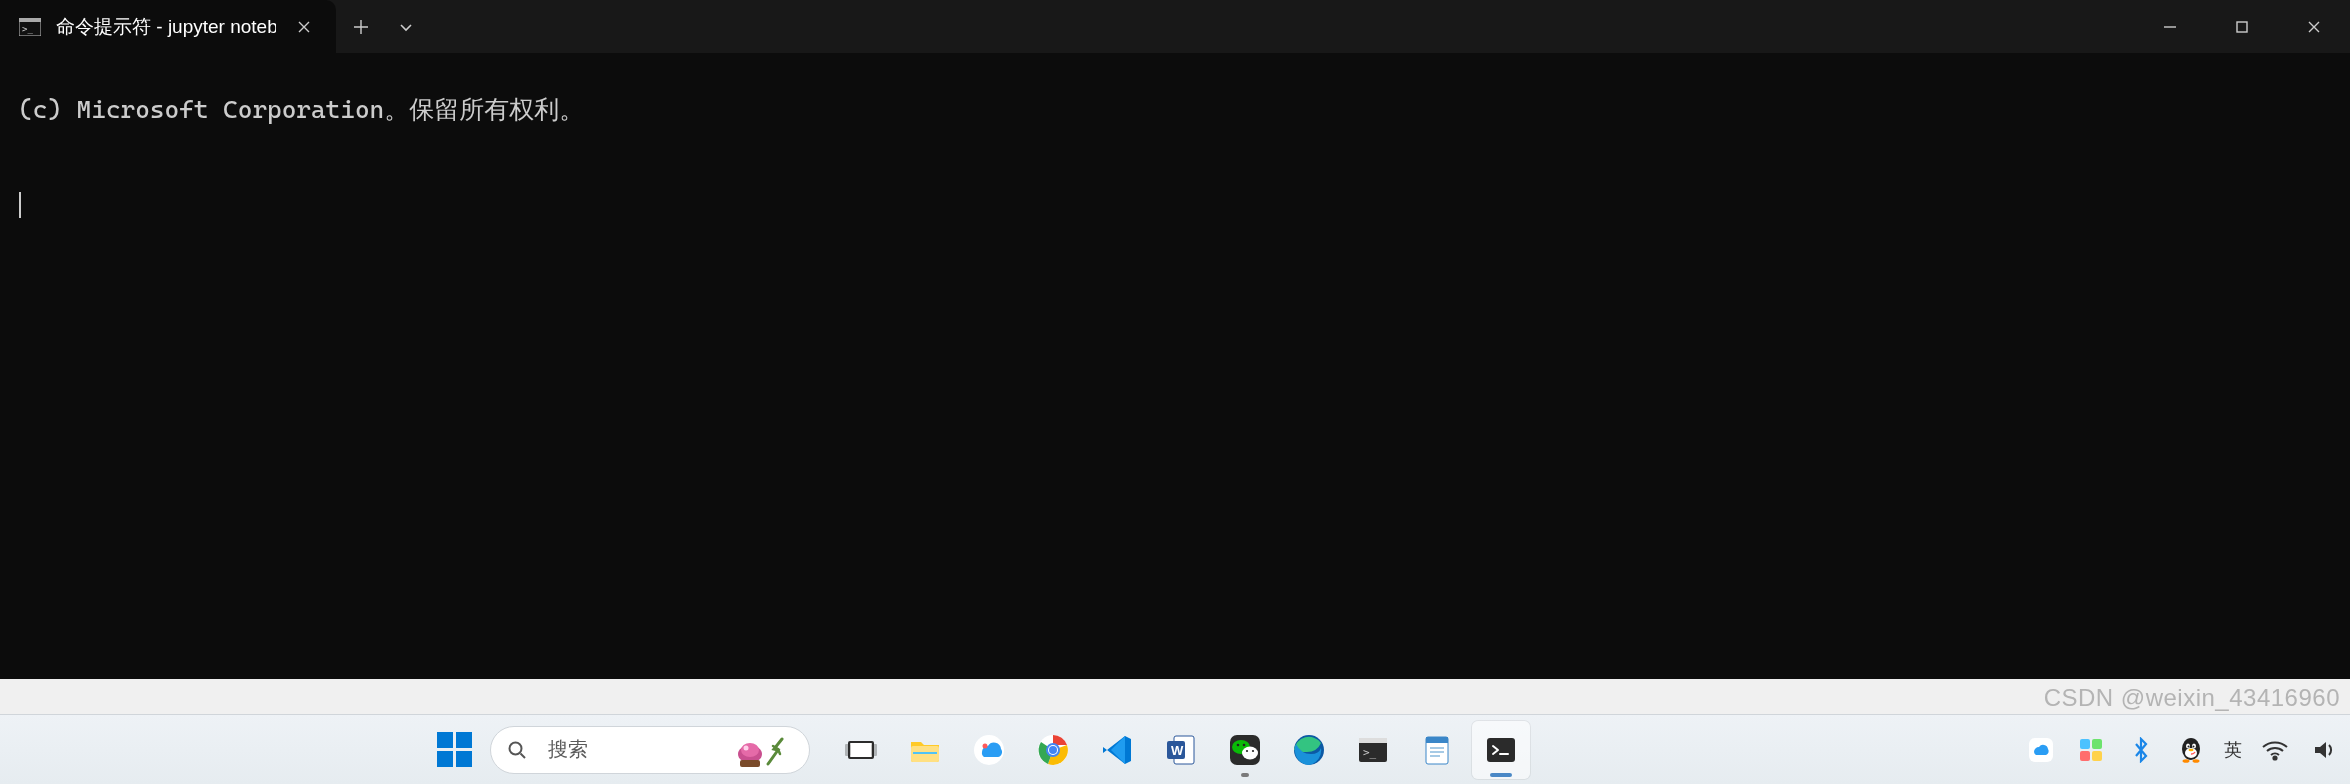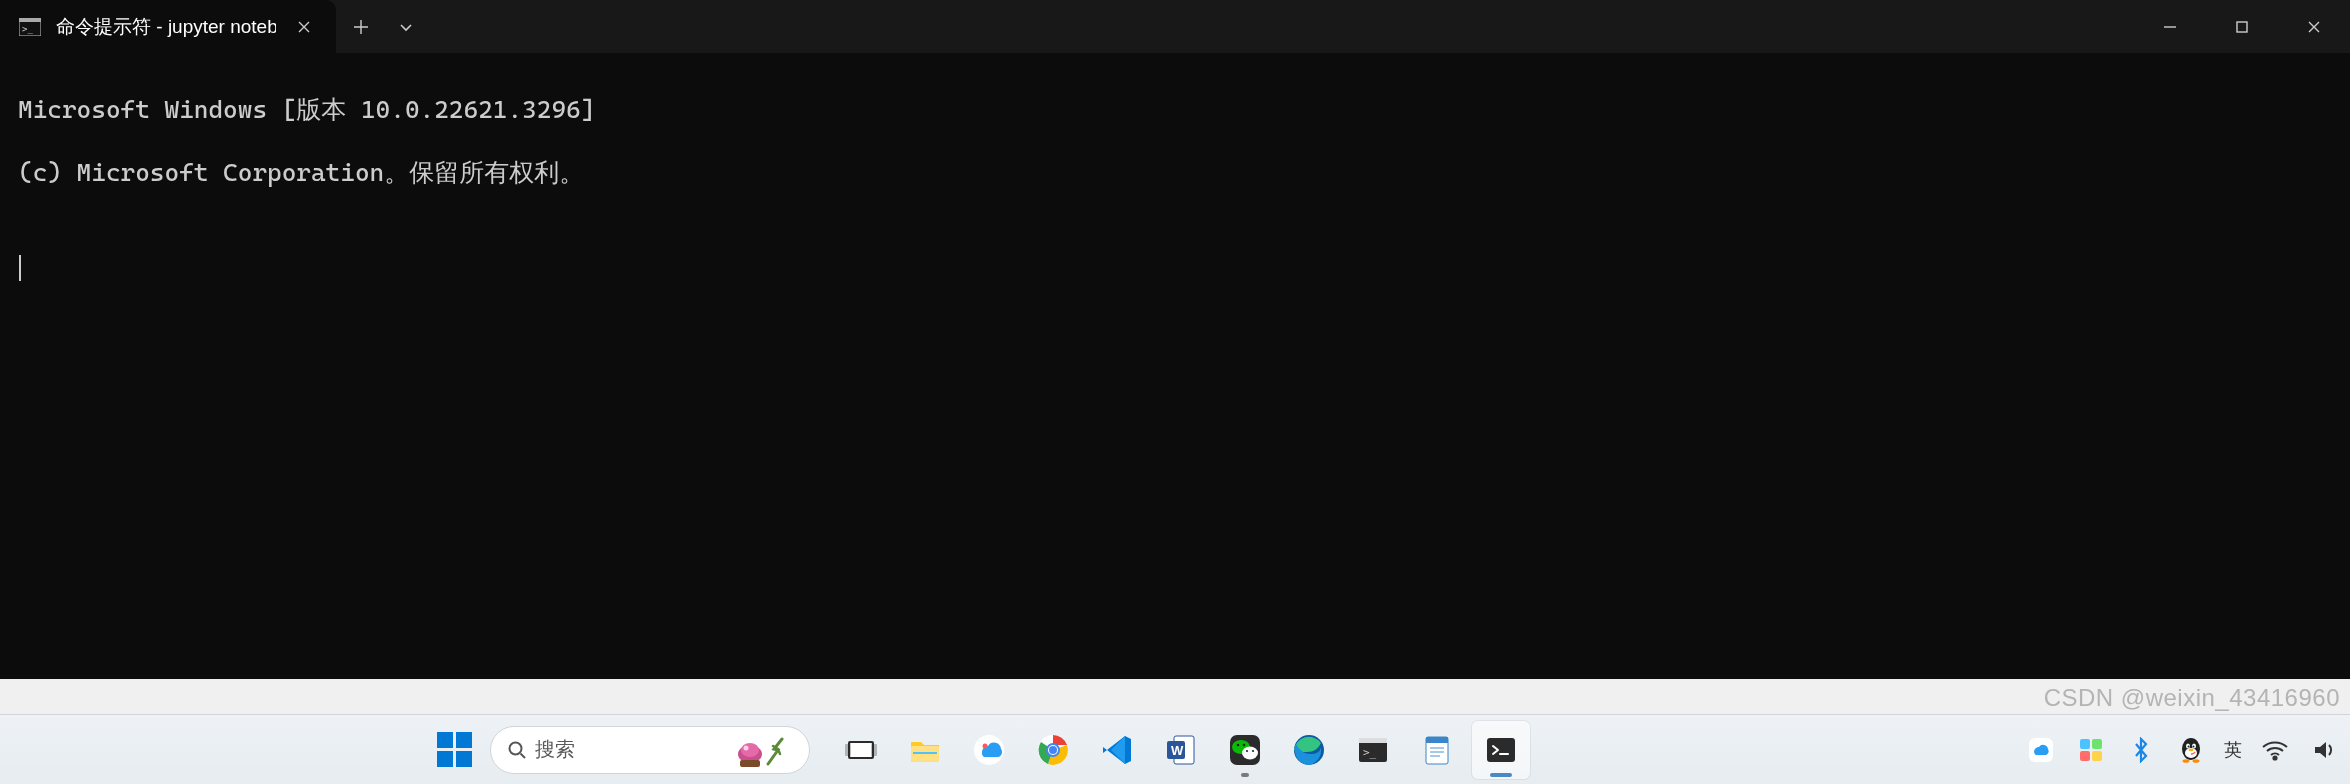--- a/index.html
+++ b/index.html
@@ -142,21 +142,21 @@
     }
     .win-logo div { background: #0078d4; }
     .search-box {
       width: 320px;
       height: 48px;
       background: #fff;
       border-radius: 24px;
       display: flex;
       align-items: center;
       padding: 0 16px;
-      gap: 8px;
+      gap: 21px;
       border: 1px solid #d0d5da;
       position: relative;
     }
     .search-box .sicon { width: 20px; height: 20px; }
     .search-placeholder { color: #5a5a5a; font-size: 20px; flex: 1; }
     .search-decor {
       width: 70px;
       height: 46px;
       display: flex;
       align-items: center;
@@ -272,21 +272,20 @@
       </div>
       <div class="win-btn" title="Close">
         <svg width="18" height="18" viewBox="0 0 18 18" stroke-width="1.4">
             <path d="M4 4 L14 14 M14 4 L4 14"></path>
           </svg>
       </div>
     </div>
   </div>
 
   <div class="terminal-body">
-<span class="terminal-line">Microsoft Windows [版本 10.0.22621.3296]</span>
 <span class="terminal-line">(c) Microsoft Corporation。保留所有权利。</span>
 <span class="terminal-line"></span>
 <span class="terminal-line"><span class="cursor"></span></span>
   </div>
 </div>
 
 <div class="watermark">CSDN @weixin_43416960</div>
 
 <div class="taskbar">
   <div class="taskbar-left-group">

